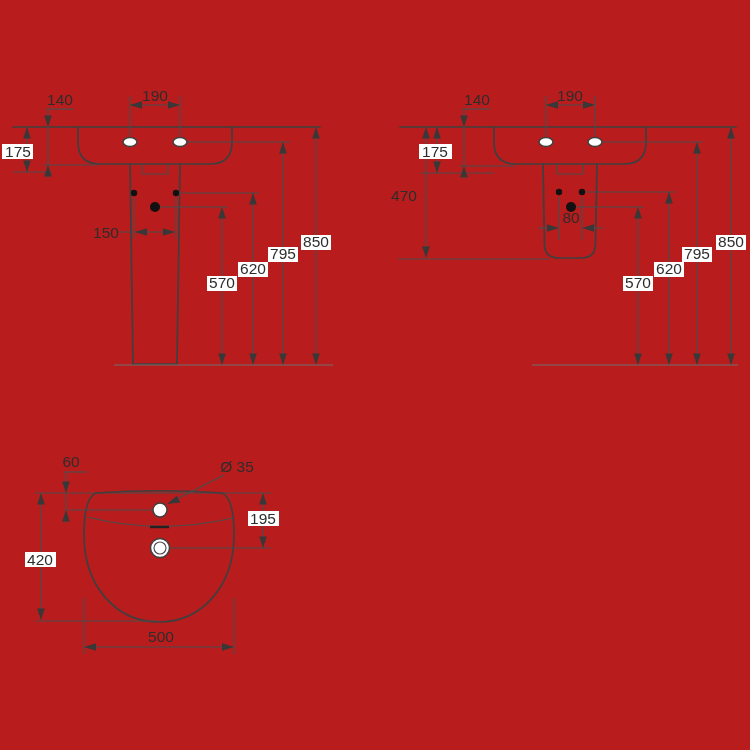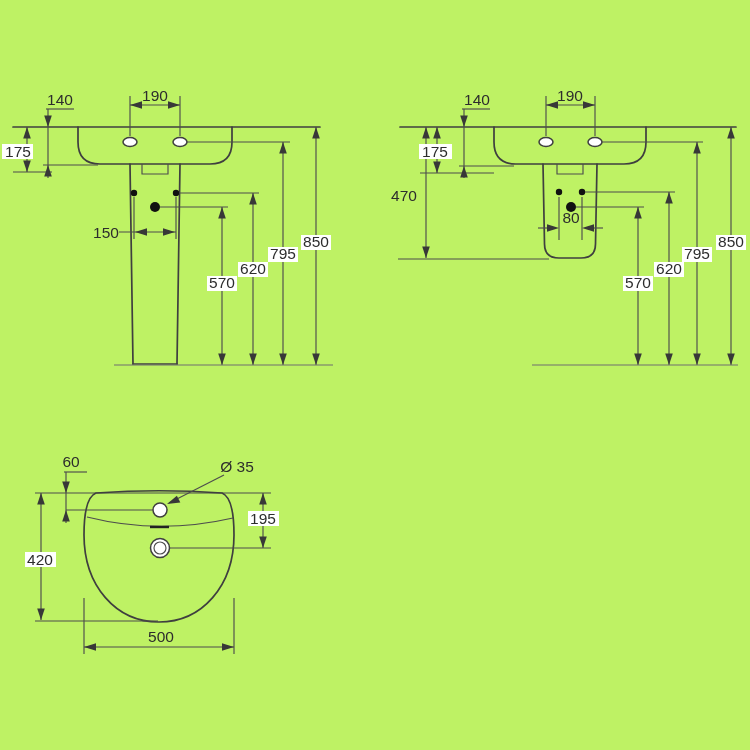--- a/index.html
+++ b/index.html
@@ -1,16 +1,16 @@
 <!DOCTYPE html>
 <html><head>
 <meta charset="utf-8">
 <style>
   html,body{margin:0;padding:0;background:#ffffff;}
-  .stage{position:relative;width:750px;height:750px;background:#bef264;overflow:hidden;
+  .stage{position:relative;width:750px;height:750px;background:#b91c1c;overflow:hidden;
          font-family:"Liberation Sans",sans-serif;}
   svg text{font-family:"Liberation Sans",sans-serif;font-size:15.5px;fill:#2d2d2d;}
   .ol{stroke:#3f3f3f;stroke-width:1.7;fill:none;stroke-linecap:round;}
   .ol2{stroke:#3f3f3f;stroke-width:1.5;fill:#ffffff;}
   .dl{stroke:#4d4d4d;stroke-width:1.15;fill:none;}
   .fl{stroke:#6f6f6f;stroke-width:1;fill:none;}
   .ar{fill:#383838;stroke:none;}
   .dot{fill:#111111;stroke:none;}
   .bg{fill:#ffffff;stroke:none;}
 </style>

